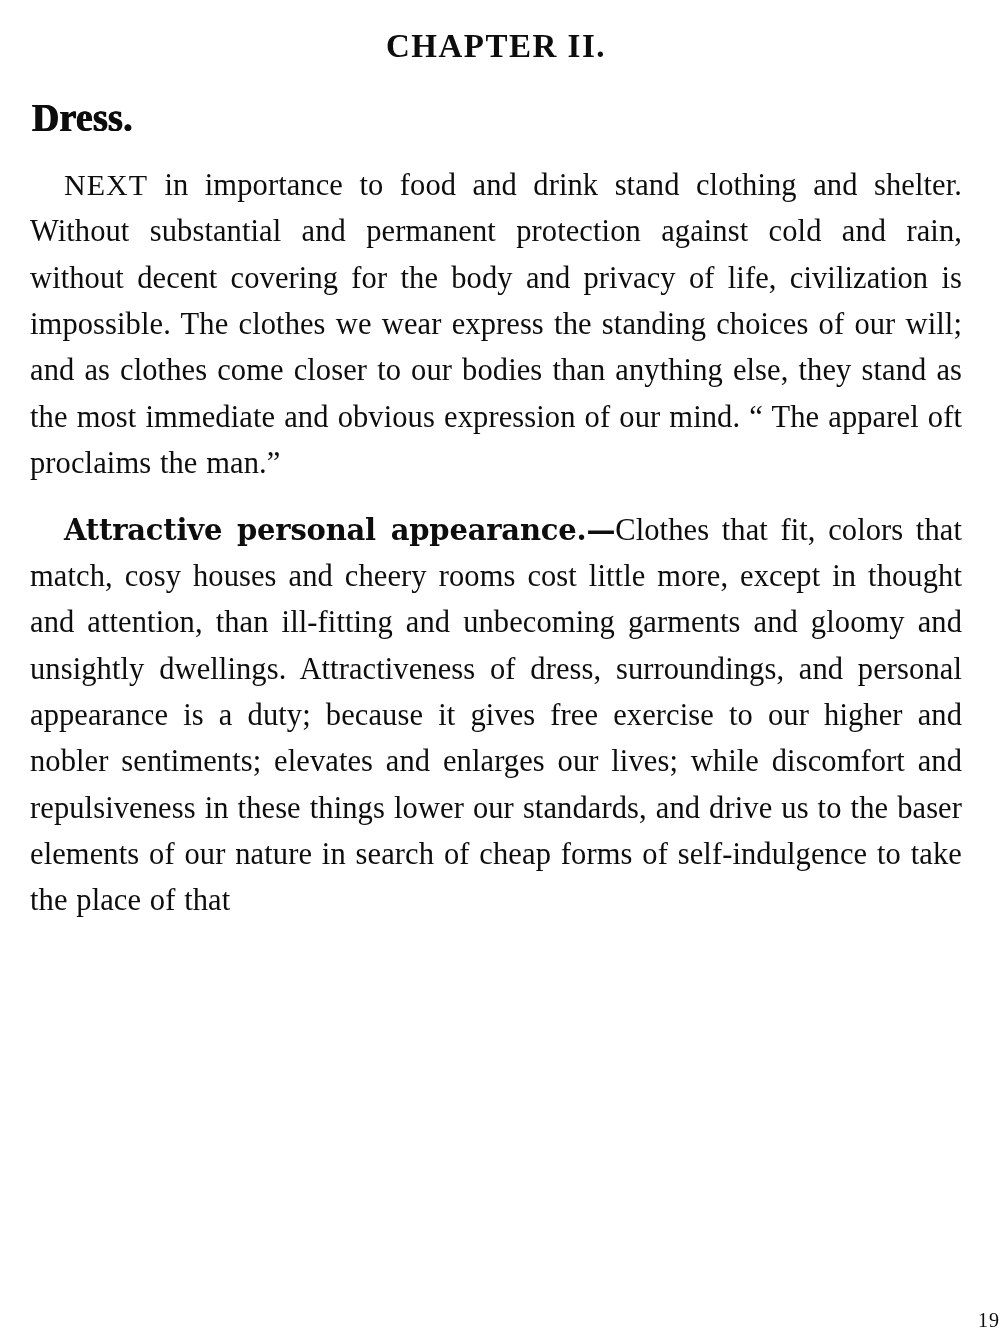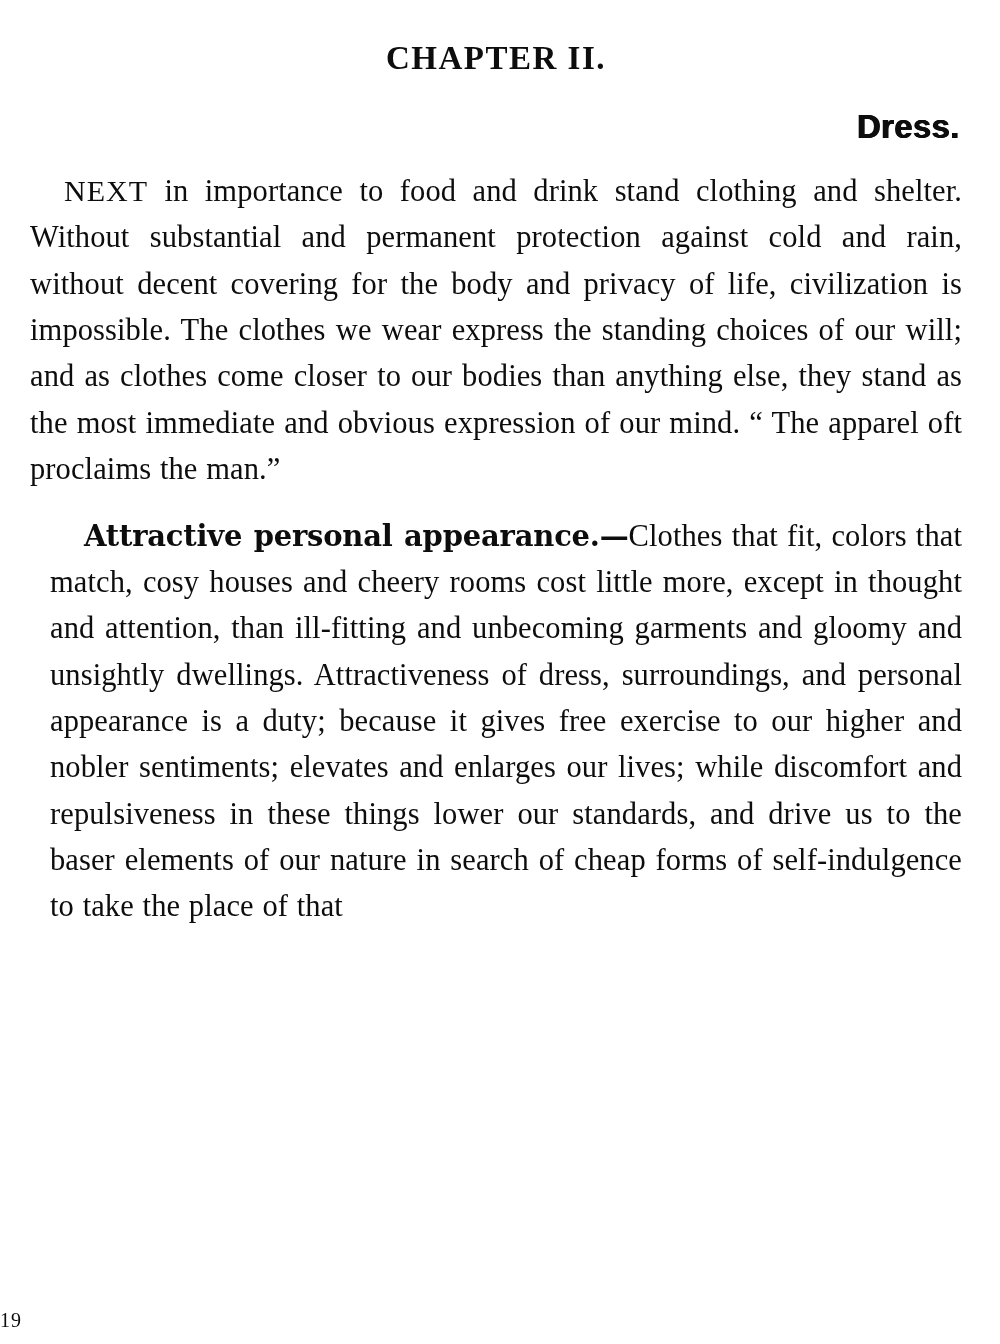--- a/index.html
+++ b/index.html
@@ -13,37 +13,37 @@
     font-family: "Liberation Serif", serif;
     color: #0d0d0d;
     position: relative;
     overflow: hidden;
   }
   .page {
     width: 1000px;
     height: 1344px;
     position: relative;
     box-sizing: border-box;
-    padding: 32px 38px 0 30px;
+    padding: 20px 38px 0 30px;
   }
   .chapter-heading {
     text-align: center;
     font-family: "Liberation Serif", serif;
     font-size: 33px;
     letter-spacing: 1.5px;
     font-weight: 700;
     margin: 8px 0 0 0;
     
   }
   .section-title {
-    text-align: right;
+    text-align: left;
     margin: 30px 0 0 0;
-    font-size: 34px;
+    font-size: 39px;
     font-weight: 700;
-    font-family: Liberation Sans, sans-serif;
+    font-family: Liberation Serif, serif;
     letter-spacing: 0.5px;
   }
   
   .section-title span {
     display: inline-block;
     transform: scaleX(0.96);
     text-shadow: 0.6px 0 0 currentColor, -0.6px 0 0 currentColor;
   }
   .body-text {
     font-size: 30.5px;
@@ -76,28 +76,27 @@
     font-weight: 700;
     font-family: "DejaVu Serif", serif;
     font-size: 29px;
     letter-spacing: -0.2px;
   }
   .page-number {
     position: absolute;
     bottom: 12px;
     left: 0;
     right: 0;
-    text-align: left;
+    text-align: right;
     font-size: 20px;
     letter-spacing: 1px;
     font-family: "Liberation Serif", serif;
   }
   .para2 {
     margin-top: 20px;
-    margin-left: 20px;
   }
 </style>
 </head>
 <body>
 
 <div class="page">
 
   <h1 class="chapter-heading">CHAPTER II.</h1>
 
   <h2 class="section-title"><span>Dress.</span></h2>

